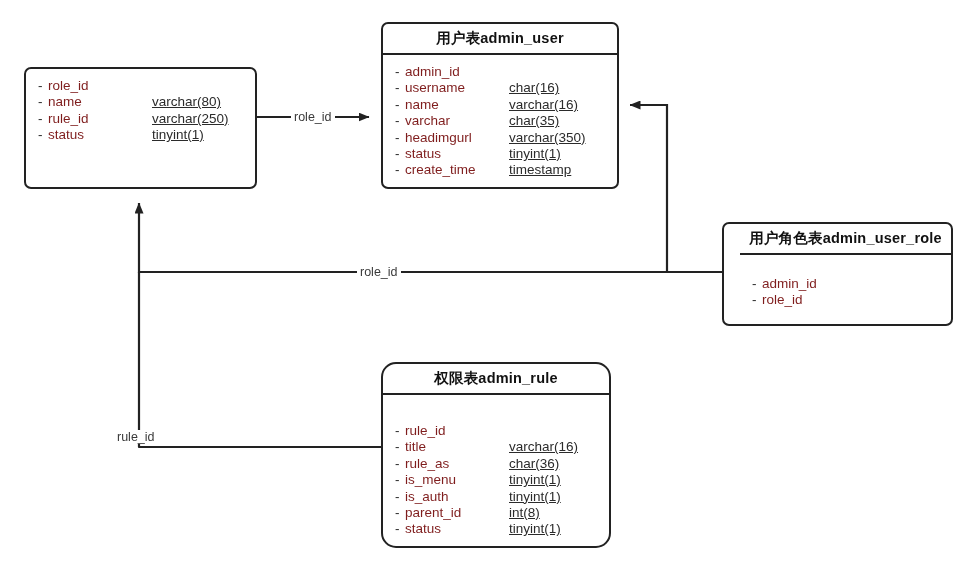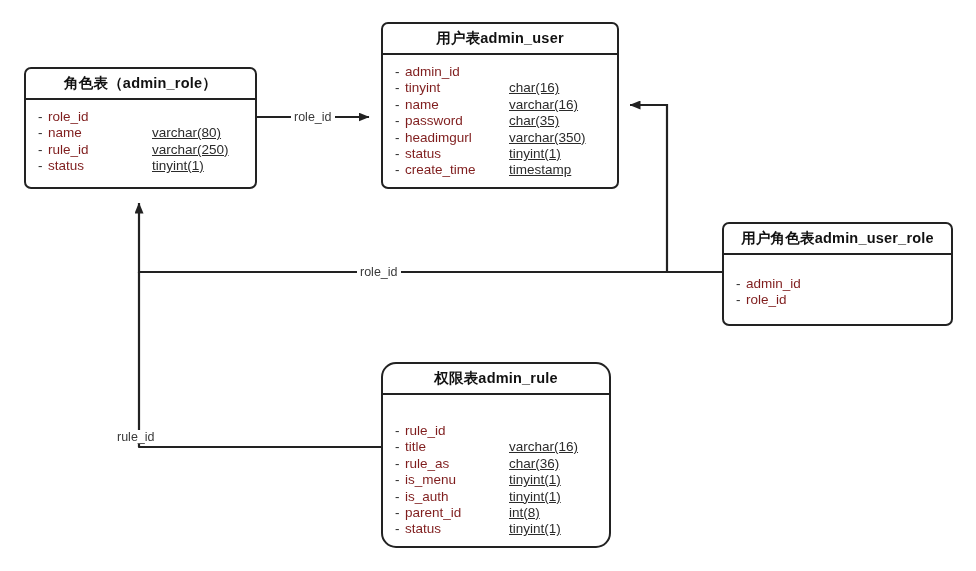--- a/index.html
+++ b/index.html
@@ -78,21 +78,21 @@
     background: #ffffff;
     padding: 0 3px;
     white-space: nowrap;
     z-index: 3;
     line-height: 14px;
   }
 
   
   #ent-admin-role   { left: 24px;  top: 67px;  width: 233px; height: 122px; }
   #ent-admin-user   { left: 381px; top: 22px;  width: 238px; height: 167px; }
-  #ent-admin-user-role { left: 722px; top: 222px; width: 231px; height: 104px; }
+  #ent-admin-user-role { left: 722px; top: 222px; width: 231px; height: 104px; padding-left: 16px; }
   #ent-admin-rule   { left: 381px; top: 362px; width: 230px; height: 186px; border-radius: 15px; }
 
   #ent-admin-role .entity-title,
   #ent-admin-user .entity-title,
   #ent-admin-user-role .entity-title,
   #ent-admin-rule .entity-title { height: 31px; }
 
   #ent-admin-user-role .entity-body { padding-top: 21px; }
   #ent-admin-rule .entity-body { padding-top: 28px; }
 
@@ -122,21 +122,20 @@
     <path d="M257,117 L369,117" fill="none" stroke="#222222" stroke-width="2.2" marker-end="url(#arrow-right)"></path>
 
     <path d="M722,272 L667,272 L667,105 L630,105" fill="none" stroke="#222222" stroke-width="2.2" stroke-linejoin="miter" marker-end="url(#arrow-left)"></path>
 
     <path d="M667,272 L139,272 L139,203" fill="none" stroke="#222222" stroke-width="2.2" stroke-linejoin="miter" marker-end="url(#arrow-up)"></path>
 
     <path d="M381,447 L139,447 L139,272" fill="none" stroke="#222222" stroke-width="2.2" stroke-linejoin="round"></path>
   </svg>
 
   <div class="entity" id="ent-admin-role">
-    <div class="entity-title">角色表（admin_role）</div>
     <div class="entity-body">
       <div class="field-row">
         <span class="field-dash">-</span>
         <span class="field-name">role_id</span>
         <span class="field-type"></span>
       </div>
       <div class="field-row">
         <span class="field-dash">-</span>
         <span class="field-name">name</span>
         <span class="field-type">varchar(80)</span>
@@ -157,31 +156,31 @@
   <div class="entity" id="ent-admin-user">
     <div class="entity-title">用户表admin_user</div>
     <div class="entity-body">
       <div class="field-row">
         <span class="field-dash">-</span>
         <span class="field-name">admin_id</span>
         <span class="field-type"></span>
       </div>
       <div class="field-row">
         <span class="field-dash">-</span>
-        <span class="field-name">tinyint</span>
+        <span class="field-name">username</span>
         <span class="field-type">char(16)</span>
       </div>
       <div class="field-row">
         <span class="field-dash">-</span>
         <span class="field-name">name</span>
         <span class="field-type">varchar(16)</span>
       </div>
       <div class="field-row">
         <span class="field-dash">-</span>
-        <span class="field-name">password</span>
+        <span class="field-name">varchar</span>
         <span class="field-type">char(35)</span>
       </div>
       <div class="field-row">
         <span class="field-dash">-</span>
         <span class="field-name">headimgurl</span>
         <span class="field-type">varchar(350)</span>
       </div>
       <div class="field-row">
         <span class="field-dash">-</span>
         <span class="field-name">status</span>

